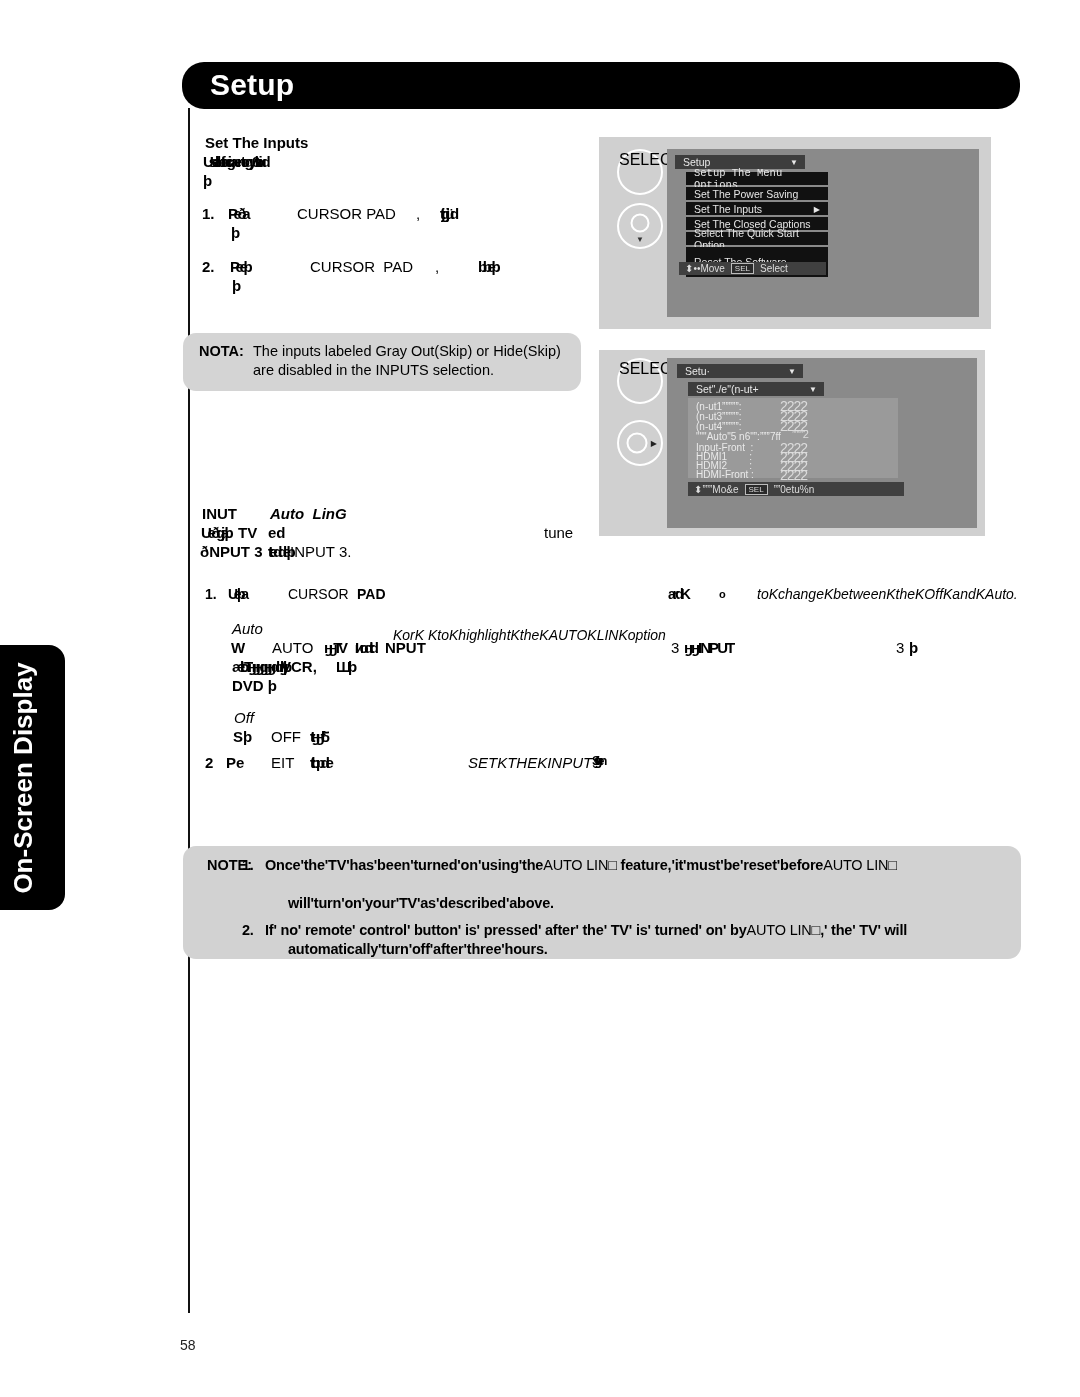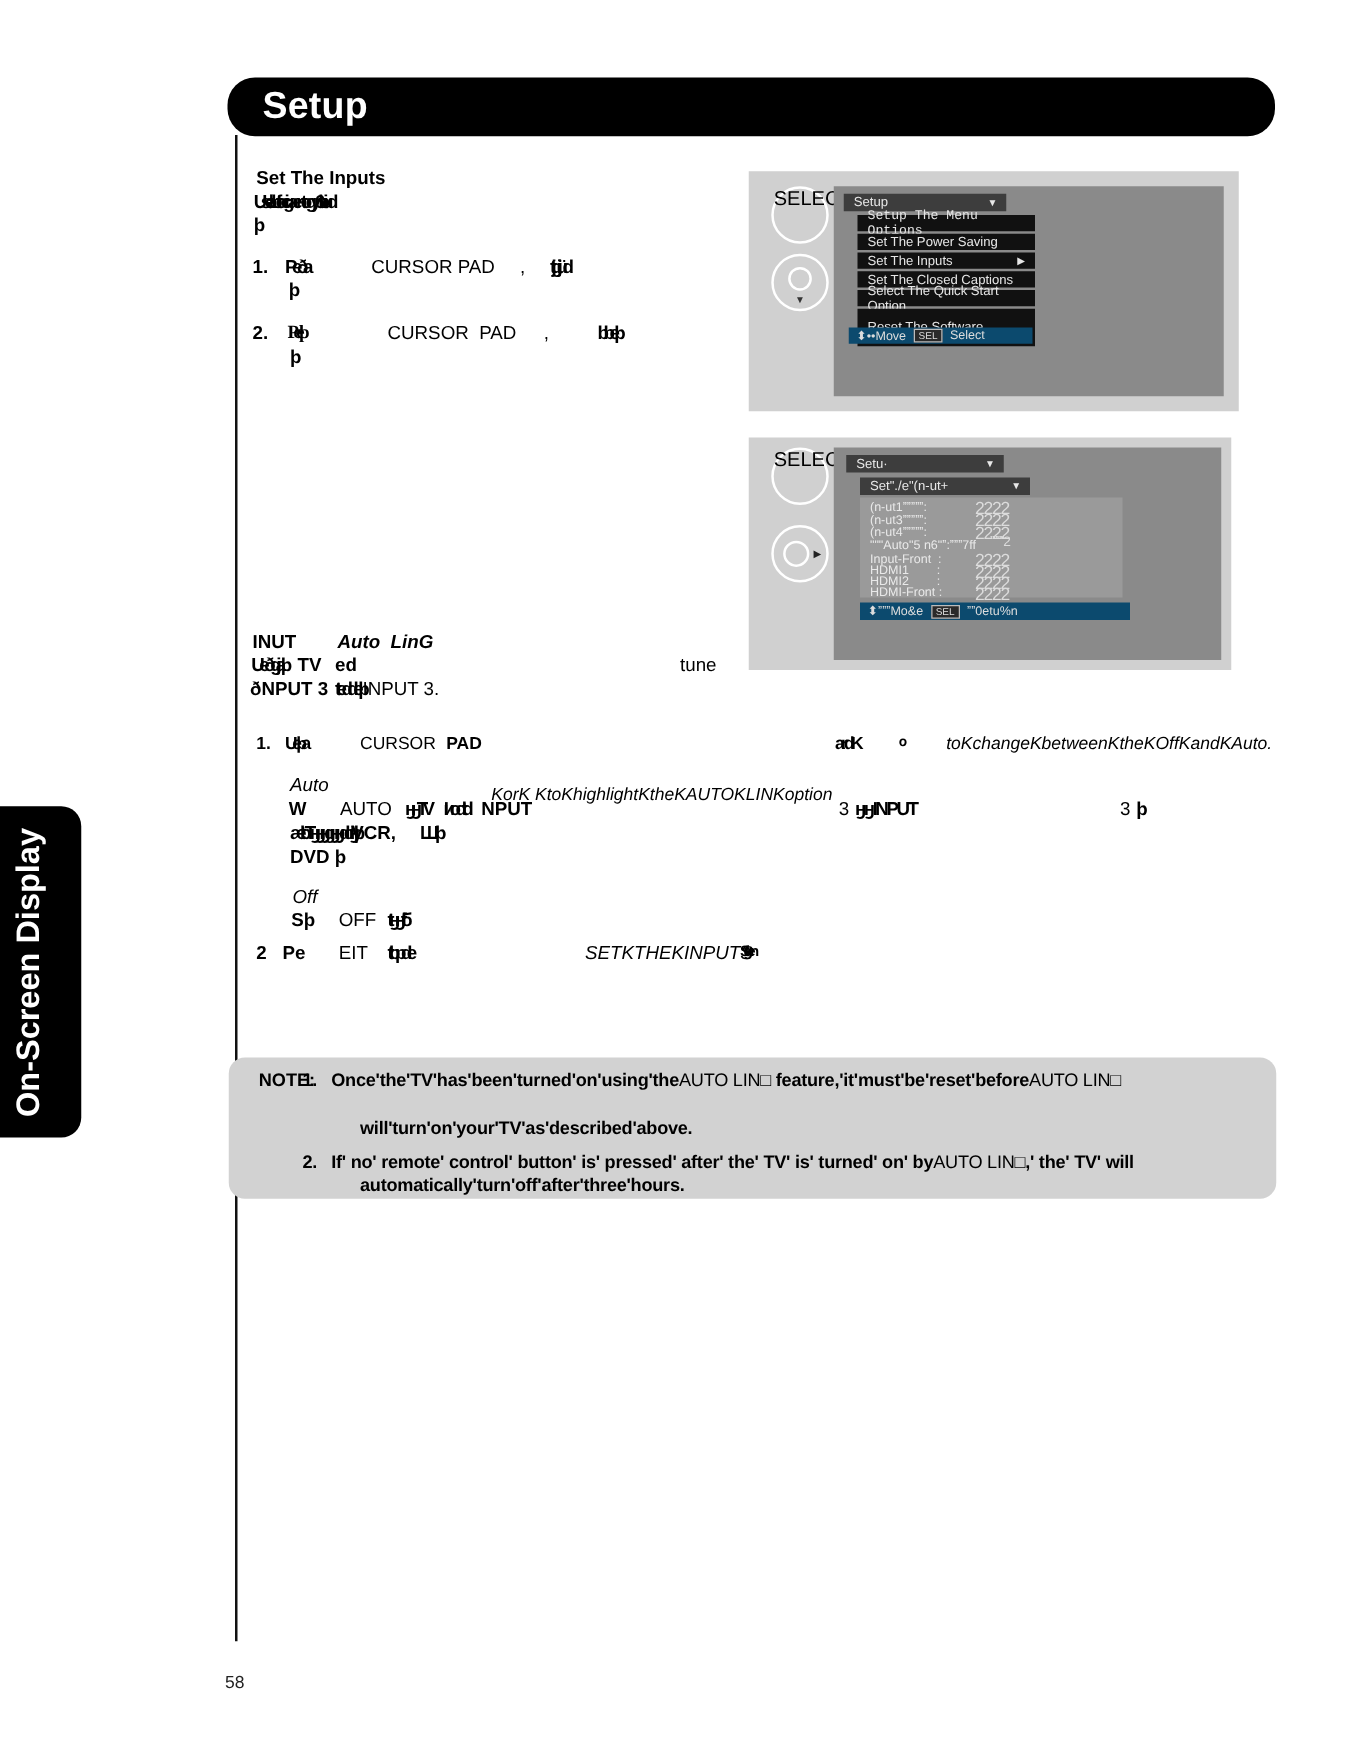--- a/index.html
+++ b/index.html
@@ -84,21 +84,21 @@
     position:absolute;background:#3d3d3d;color:#e8e8e8;
     font-size:10.5px;display:flex;align-items:center;padding-left:8px;
   }
   .menu-title .caret{position:absolute;right:7px;top:50%;transform:translateY(-50%);font-size:8px;}
   .menu-item{
     position:absolute;background:#111;color:#e6e6e6;
     font-size:10.5px;display:flex;align-items:center;padding-left:8px;
   }
   .menu-item .arrow{position:absolute;right:8px;top:50%;transform:translateY(-50%);font-size:8px;}
   .menu-foot{
-    position:absolute;background:#0c4a6e;color:#ddd;font-size:10px;
+    position:absolute;background:#404040;color:#ddd;font-size:10px;
     display:flex;align-items:center;padding-left:6px;gap:6px;
   }
   .selkey{border:1px solid #bbb;padding:0 3px;font-size:8px;background:#2a2a2a;}
 
   .inputs-panel{position:absolute;background:#9a9a9a;}
   .ip-row{position:absolute;font-size:10px;color:#e9e9e9;white-space:pre;}
   .ip-val{position:absolute;font-size:14px;color:#dcdcdc;letter-spacing:-1px;}
 
   #page-number{position:absolute;left:180px;top:1337px;font-size:14px;color:#222;}
 </style>
@@ -121,26 +121,31 @@
   <div class="abs b" style="left:203px;top:172px;font-size:15px;">þ</div>
 
   <div class="abs b" style="left:202px;top:205px;font-size:15px;">1.</div>
   <div class="abs garbled2" style="left:228px;top:205px;font-size:15px;">Peða</div>
   <div class="abs" style="left:297px;top:205px;font-size:15px;">CURSOR PAD</div>
   <div class="abs" style="left:416px;top:205px;font-size:15px;">,</div>
   <div class="abs garbled2" style="left:440px;top:205px;font-size:15px;">ttjgjiüd</div>
   <div class="abs b" style="left:231px;top:224px;font-size:15px;">þ</div>
 
   <div class="abs b" style="left:202px;top:258px;font-size:15px;">2.</div>
-  <div class="abs garbled2" style="left:230px;top:258px;font-size:15px;font-family:Liberation Serif, serif;">Peеþ</div>
+  <div class="abs garbled2" style="left:230px;top:258px;font-size:15px;">Peеþ</div>
   <div class="abs" style="left:310px;top:258px;font-size:15px;">CURSOR  PAD</div>
   <div class="abs" style="left:435px;top:258px;font-size:15px;">,</div>
   <div class="abs garbled2" style="left:478px;top:258px;font-size:15px;">bbеþ</div>
   <div class="abs b" style="left:232px;top:277px;font-size:15px;">þ</div>
 
+  <div id="nota-box">
+    <div class="lbl">NOTA:</div>
+    <div class="l1">The inputs labeled Gray Out(Skip) or Hide(Skip)</div>
+    <div class="l2">are disabled in the INPUTS selection.</div>
+  </div>
 
   <div class="osd-wrap" style="left:599px;top:137px;width:392px;height:192px;">
 
     <div class="rc-ring" style="left:18px;top:12px;width:42px;height:42px;">
       <span class="rc-lbl">SELECT</span>
     </div>
     <div class="rc-ring" style="left:18px;top:66px;width:42px;height:42px;">
       <span style="position:absolute;left:50%;top:42%;transform:translate(-50%,-50%);width:15px;height:15px;border-radius:50%;border:2px solid #fff;"></span>
       <span style="position:absolute;left:50%;bottom:3px;transform:translateX(-50%);font-size:8px;color:#333;">▼</span>
     </div>

